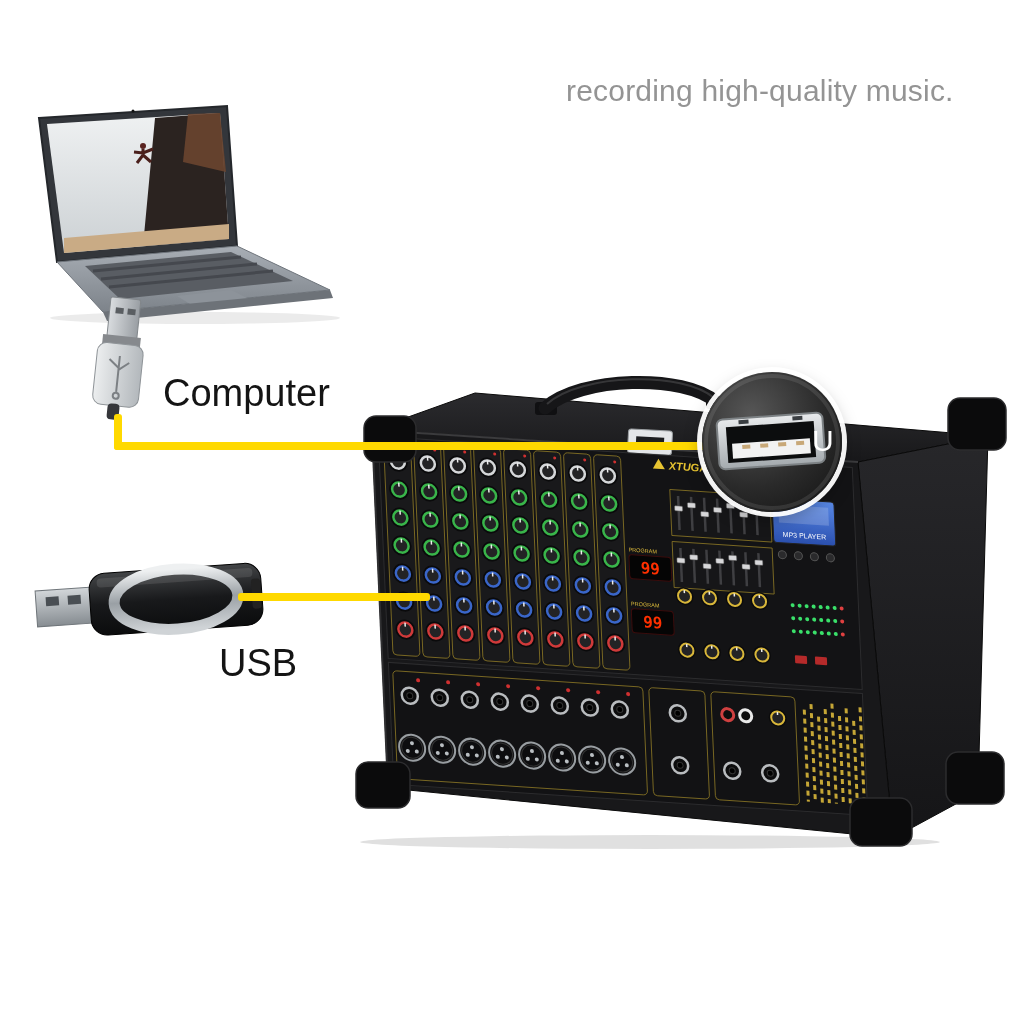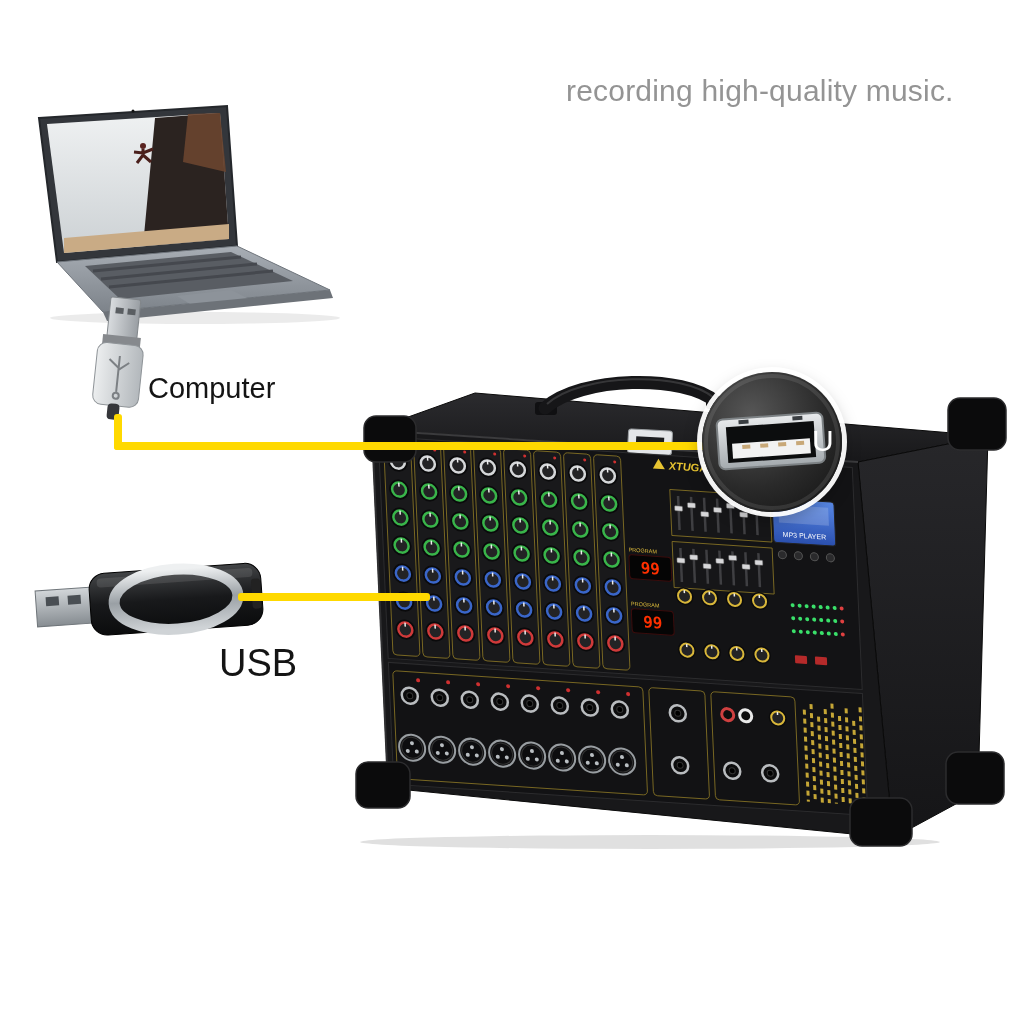--- a/index.html
+++ b/index.html
@@ -1,20 +1,20 @@
 <!DOCTYPE html>
 <html><head>
 <meta charset="utf-8">
 <style>
   html,body{margin:0;padding:0;background:#fff;}
   #stage{position:relative;width:1024px;height:1024px;background:#ffffff;overflow:hidden;
          font-family:"Liberation Sans",sans-serif;}
   .abs{position:absolute;}
   #caption{left:566px;top:74px;font-size:30px;color:#949494;letter-spacing:.2px;z-index:2;}
-  #computer-label{left:148px;top:372px;font-size:29px;color:#141414;z-index:2;}
+  #computer-label{left:163px;top:372px;font-size:38px;color:#141414;z-index:2;}
   #usb-label{left:219px;top:642px;font-size:38px;color:#141414;z-index:2;}
   .cable{background:#ffd900;z-index:3;}
   #cable1-v{left:114px;top:414px;width:8px;height:36px;border-radius:3px;}
   #cable1-h{left:114px;top:442px;width:592px;height:8px;border-radius:3px;}
   #cable2-h{left:238px;top:593px;width:192px;height:8px;border-radius:3px;}
   #magnifier{left:702px;top:372px;width:140px;height:140px;border-radius:50%;z-index:4;
     background:radial-gradient(circle at 35% 30%, #565656 0%, #2a2a2a 55%, #101010 100%);
     box-shadow:0 0 0 5px rgba(255,255,255,.95), 0 6px 18px rgba(0,0,0,.35);}
   #zoom-letter{left:812px;top:424px;font-size:30px;color:#ffffff;z-index:5;font-weight:300;}
   svg{position:absolute;}

